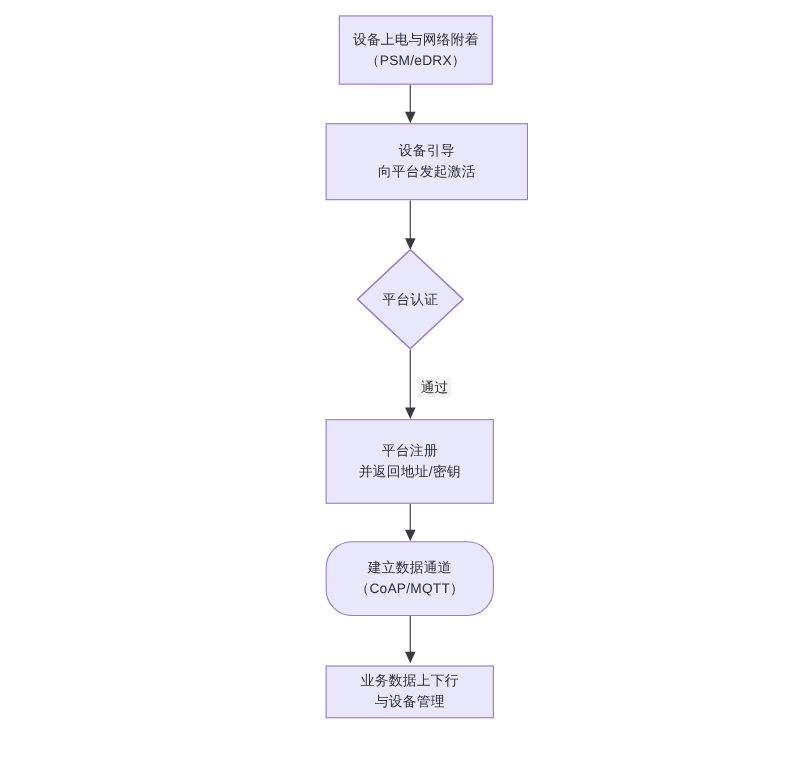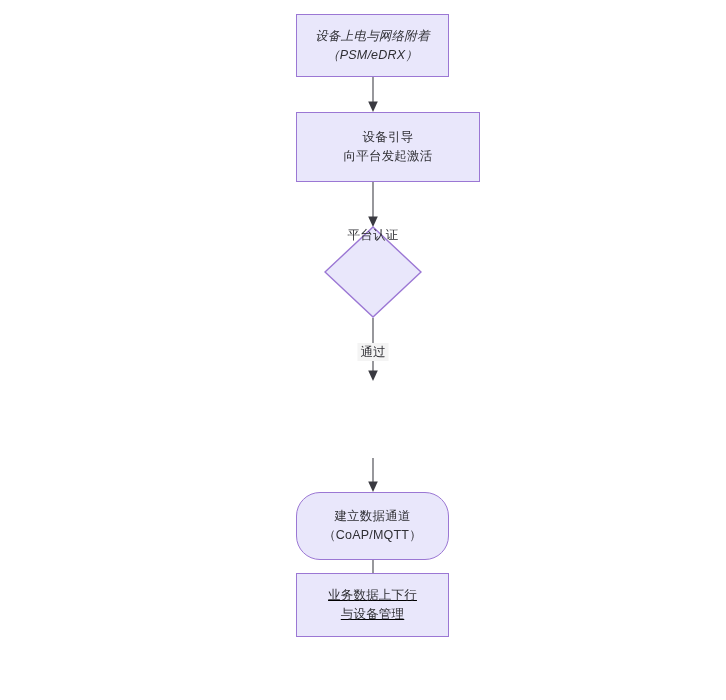--- a/index.html
+++ b/index.html
@@ -44,21 +44,21 @@
     color: #2f2f34;
     white-space: pre-line;
     letter-spacing: 0.2px;
     user-select: none;
   }
 
   
   .node-diamond {
     position: absolute;
     display: flex;
-    align-items: flex-start;
+    align-items: center;
     justify-content: center;
   }
   .node-diamond .diamond-shape {
     position: absolute;
     left: 0;
     top: 0;
     width: 100%;
     height: 100%;
   }
   .node-diamond .node-label {
@@ -122,45 +122,49 @@
       <line class="edge-line" x1="373" y1="458" x2="373" y2="485"></line>
       <polygon class="edge-head" points="373,492 368.2,481.5 377.8,481.5"></polygon>
     </g>
 
     <g>
       <line class="edge-line" x1="373" y1="560" x2="373" y2="596"></line>
       <polygon class="edge-head" points="373,603 368.2,592.5 377.8,592.5"></polygon>
     </g>
   </svg>
 
-  <div class="node node-box" style="left:296px; top:14px; width:153px; height:63px;font-style:italic;">
+  <div class="node node-box" style="left:308px; top:14px; width:140px; height:63px;">
     <span class="node-label">设备上电与网络附着
 （PSM/eDRX）</span>
   </div>
 
   <div class="node node-box" style="left:296px; top:112px; width:184px; height:70px;">
     <span class="node-label">设备引导
 向平台发起激活</span>
   </div>
 
   <div class="node-diamond" style="left:324px; top:226px; width:98px; height:92px;">
     <svg class="diamond-shape" viewBox="0 0 98 92" preserveAspectRatio="none">
       <polygon points="49,1 97,46 49,91 1,46" fill="#e9e7fb" stroke="#9b77d4" stroke-width="1.4"></polygon>
     </svg>
     <span class="node-label">平台认证</span>
   </div>
 
-  <div class="edge-label" style="left:373px; top:352px;">
+  <div class="edge-label" style="left:395px; top:352px;">
     <span>通过</span>
   </div>
 
+  <div class="node node-box" style="left:296px; top:381px; width:153px; height:77px;">
+    <span class="node-label">平台注册
+并返回地址/密钥</span>
+  </div>
 
   <div class="node node-box" style="left:296px; top:492px; width:153px; height:68px;border-radius:24px;">
     <span class="node-label">建立数据通道
 （CoAP/MQTT）</span>
   </div>
 
-  <div class="node node-box" style="left:296px; top:573px; width:153px; height:64px;text-decoration:underline;">
+  <div class="node node-box" style="left:296px; top:605px; width:153px; height:48px;">
     <span class="node-label">业务数据上下行
 与设备管理</span>
   </div>
 
 </div>
 
 </body></html>

